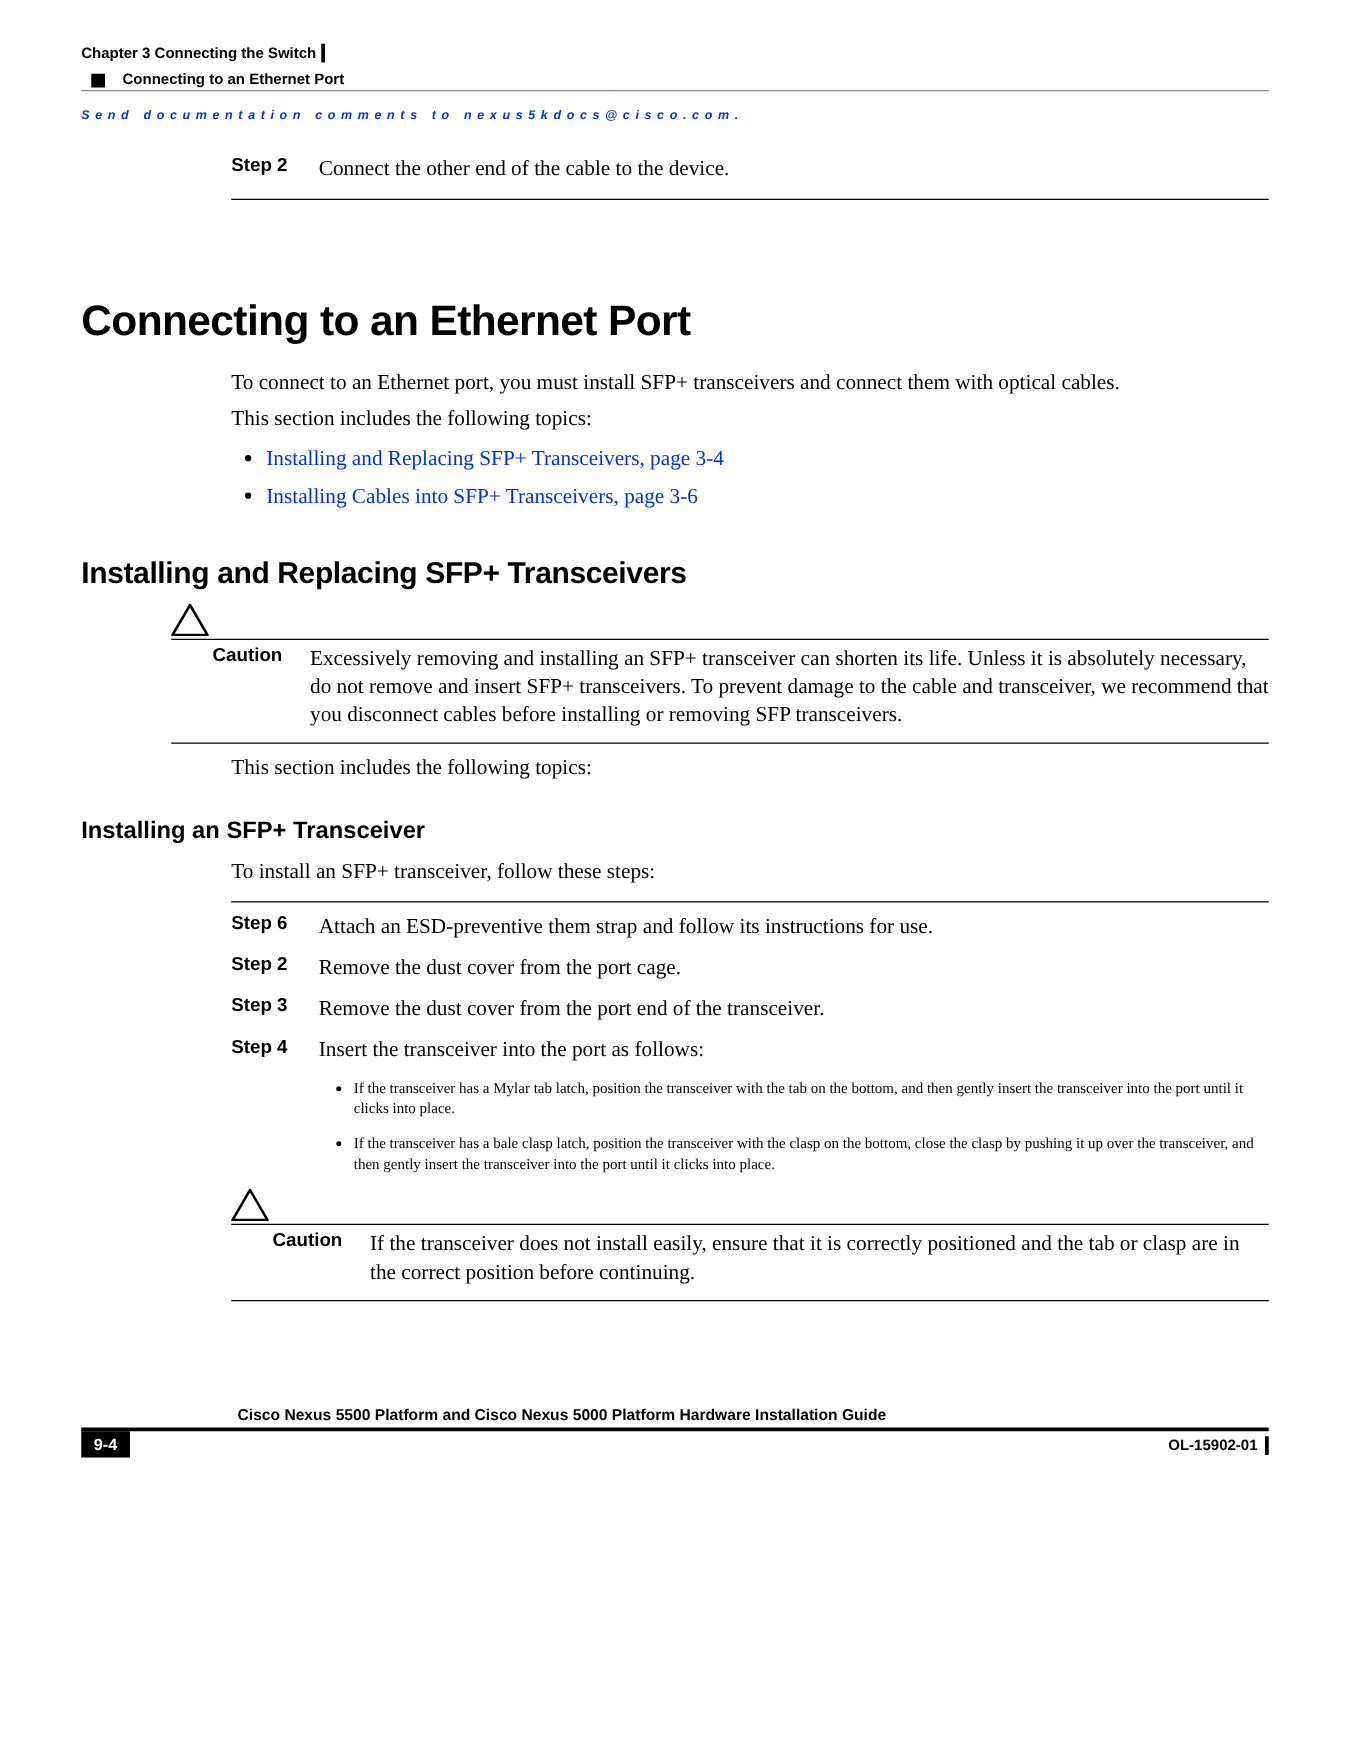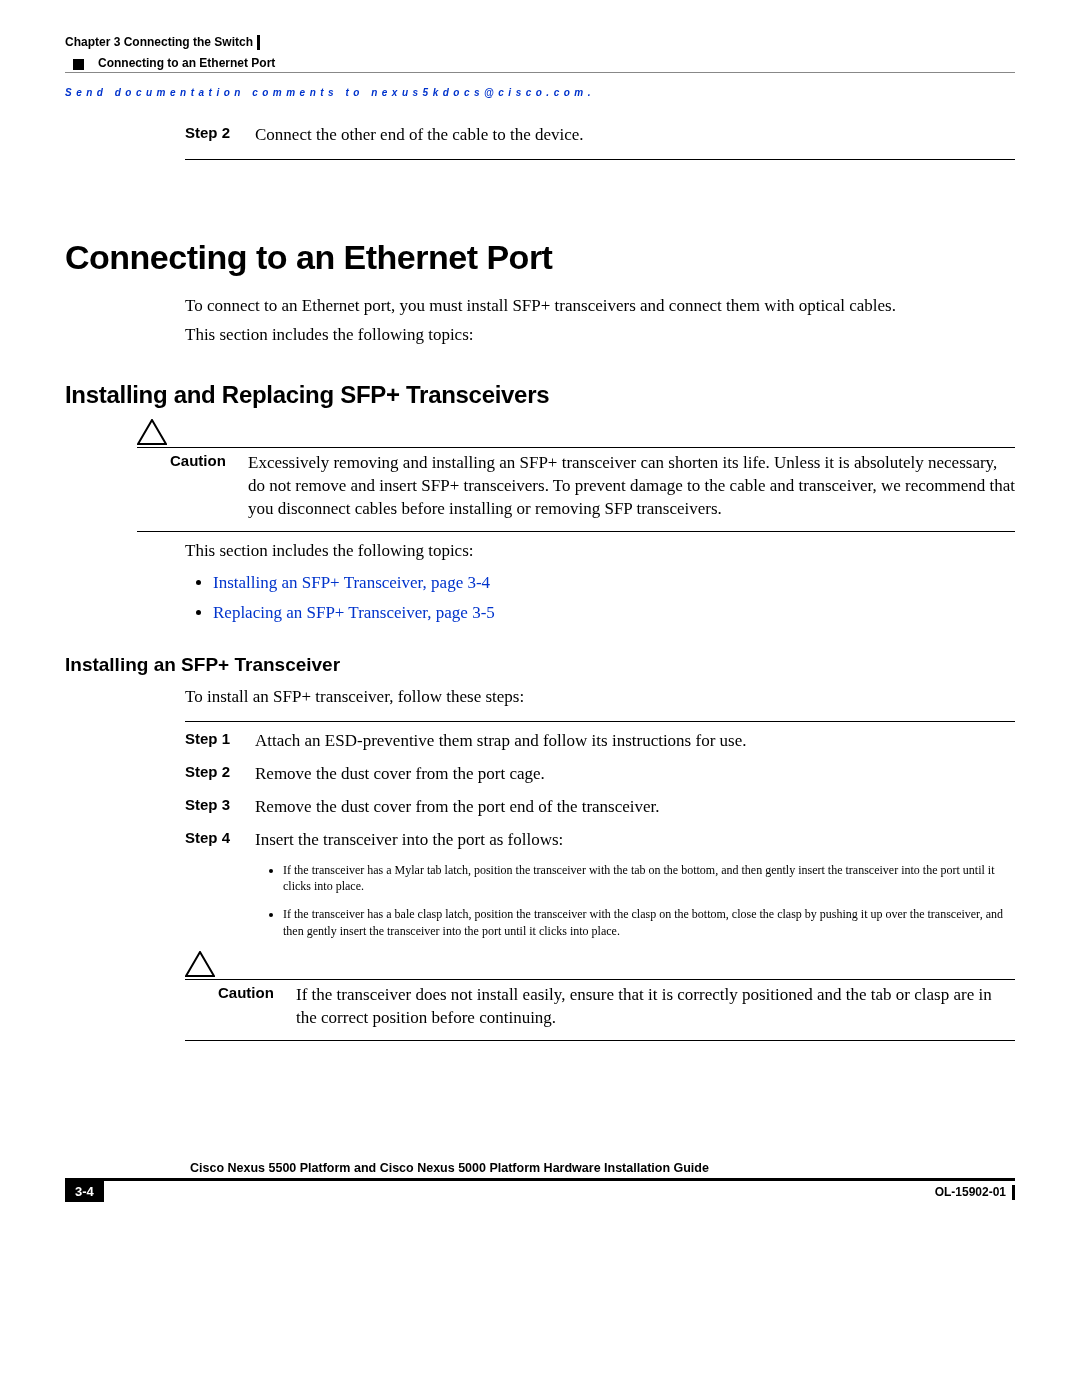--- a/index.html
+++ b/index.html
@@ -146,21 +146,21 @@
   }
   .caution-hr.bottom { margin-top: 10px; }
   .sub-bullets {
     margin: 6px 0 6px 190px;
     padding-left: 28px;
     font-size: 12px;
     line-height: 1.35;
   }
   .sub-bullets li { margin-bottom: 12px; }
   .footer {
-    margin-top: 120px;
+    margin-top: 84px;
   }
   .footer-title {
     font-family: Arial, Helvetica, sans-serif;
     font-weight: bold;
     font-size: 12.5px;
     margin-left: 125px;
   }
   .footer-bar {
     height: 3px;
     background: #000;
@@ -215,49 +215,49 @@
       <div class="step-text">Connect the other end of the cable to the device.</div>
     </div>
   </div>
   <hr class="step-hr">
 
   <div style="height:10px"></div>
 
   <div class="h1">Connecting to an Ethernet Port</div>
   <div class="para">To connect to an Ethernet port, you must install SFP+ transceivers and connect them with optical cables.</div>
   <div class="para">This section includes the following topics:</div>
+  <ul class="bullets">
+    <li><span class="xref">Installing and Replacing SFP+ Transceivers, page 3-4</span></li>
+    <li><span class="xref">Installing Cables into SFP+ Transceivers, page 3-6</span></li>
+  </ul>
 
   <div class="h2">Installing and Replacing SFP+ Transceivers</div>
 
   <div class="caution-block">
     <svg class="caution-icon" width="30" height="26" viewBox="0 0 30 26">
       <polygon points="15,1 29,25 1,25" fill="none" stroke="#000" stroke-width="2"></polygon>
     </svg>
     <hr class="caution-hr">
     <div class="caution-row">
       <div class="caution-label">Caution</div>
       <div class="caution-text">Excessively removing and installing an SFP+ transceiver can shorten its life. Unless it is absolutely necessary, do not remove and insert SFP+ transceivers. To prevent damage to the cable and transceiver, we recommend that you disconnect cables before installing or removing SFP transceivers.</div>
     </div>
     <hr class="caution-hr bottom">
   </div>
 
   <div class="para">This section includes the following topics:</div>
-  <ul class="bullets">
-    <li><span class="xref">Installing an SFP+ Transceiver, page 3-4</span></li>
-    <li><span class="xref">Replacing an SFP+ Transceiver, page 3-5</span></li>
-  </ul>
 
   <div class="h3">Installing an SFP+ Transceiver</div>
   <div class="para">To install an SFP+ transceiver, follow these steps:</div>
 
   <hr class="step-hr">
 
   <div class="indent-block">
     <div class="step-row">
-      <div class="step-label">Step 1</div>
+      <div class="step-label">Step 6</div>
       <div class="step-text">Attach an ESD-preventive them strap and follow its instructions for use.</div>
     </div>
     <div class="step-row">
       <div class="step-label">Step 2</div>
       <div class="step-text">Remove the dust cover from the port cage.</div>
     </div>
     <div class="step-row">
       <div class="step-label">Step 3</div>
       <div class="step-text">Remove the dust cover from the port end of the transceiver.</div>
     </div>
@@ -281,21 +281,21 @@
       <div class="caution-label">Caution</div>
       <div class="caution-text">If the transceiver does not install easily, ensure that it is correctly positioned and the tab or clasp are in the correct position before continuing.</div>
     </div>
     <hr class="caution-hr bottom">
   </div>
 
   <div class="footer">
     <div class="footer-title">Cisco Nexus 5500 Platform and Cisco Nexus 5000 Platform Hardware Installation Guide</div>
     <div class="footer-bar"></div>
     <div class="footer-row">
-      <div class="page-num-box">3-4</div>
+      <div class="page-num-box">9-4</div>
       <div style="flex:1"></div>
       <div class="footer-right">
         <span>OL-15902-01</span><span class="footer-bar-small"></span>
       </div>
     </div>
   </div>
 
 </div>
 
 </body></html>

